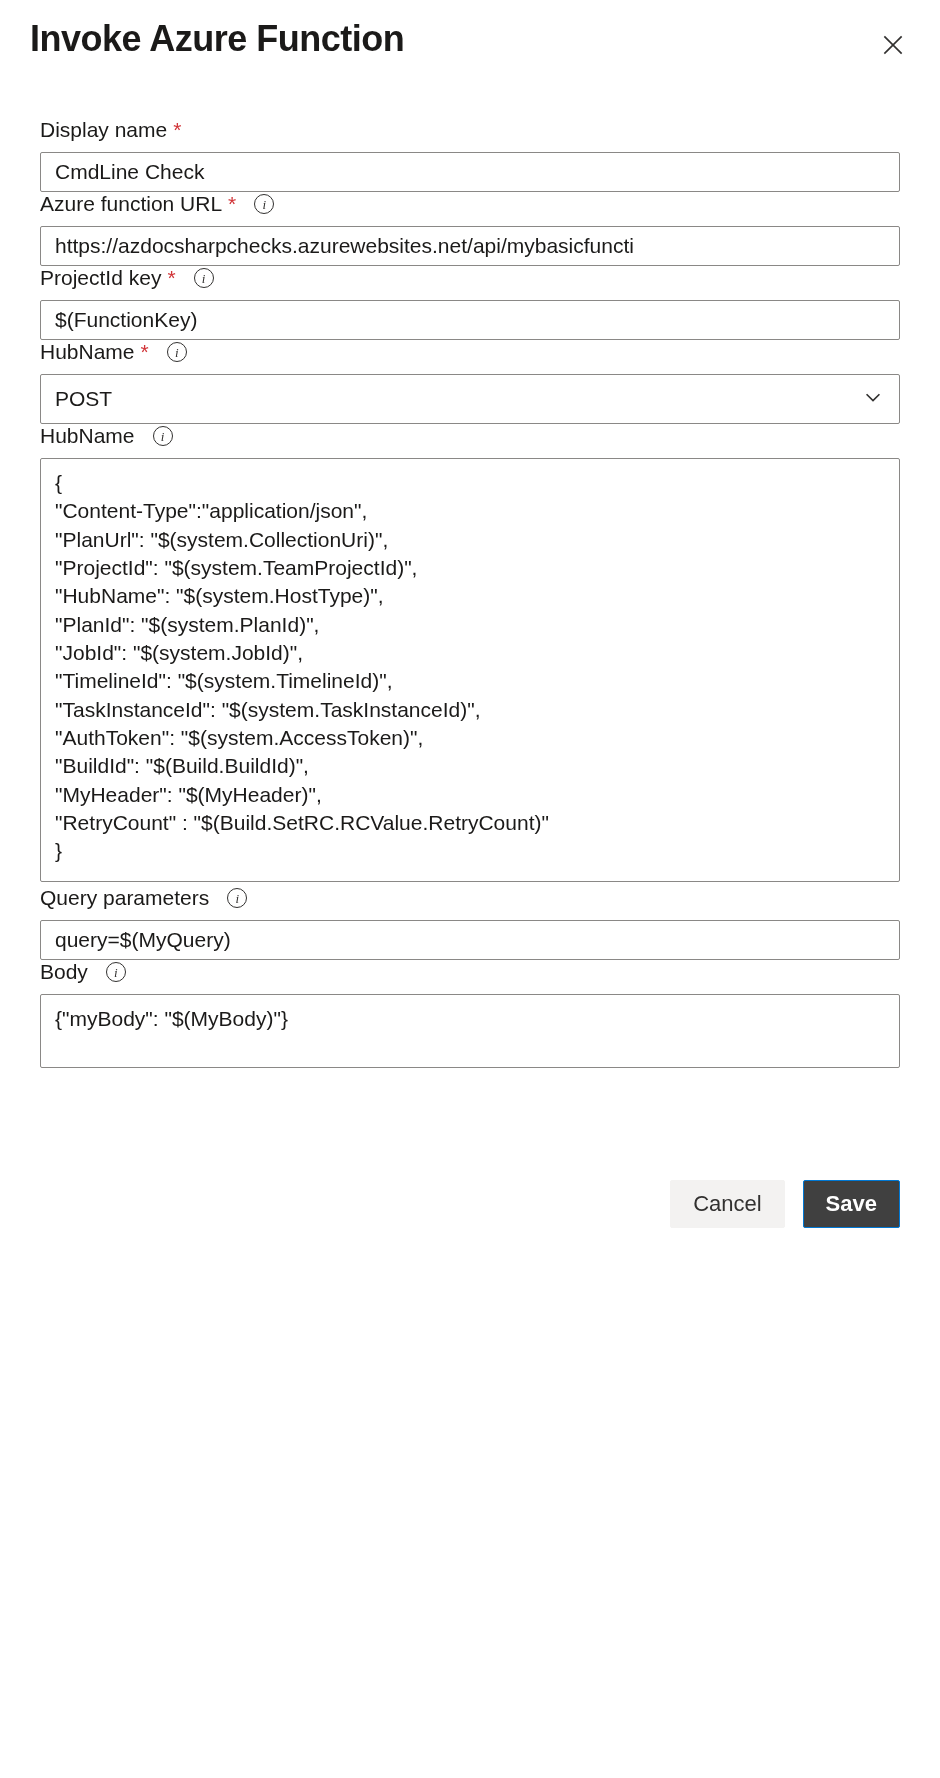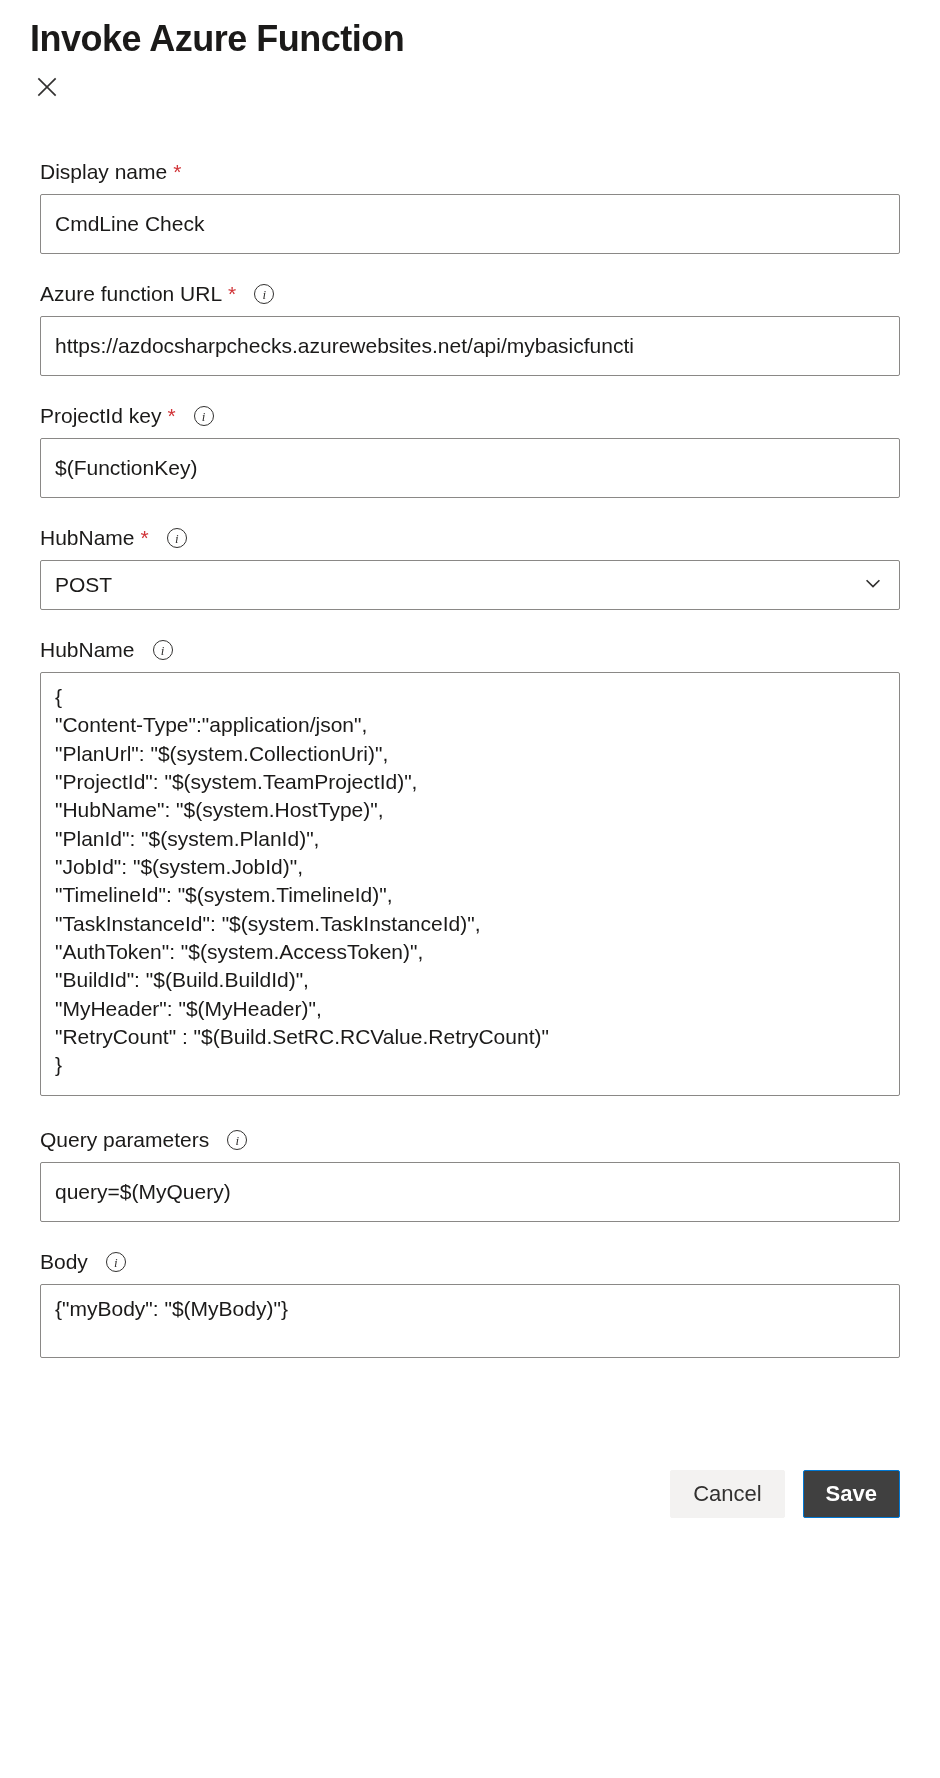--- a/index.html
+++ b/index.html
@@ -11,21 +11,20 @@
   }
   .panel {
     width: 940px;
     padding: 18px 30px 30px 30px;
   }
   .header {
     display: flex;
     justify-content: space-between;
     align-items: flex-start;
     margin-bottom: 56px;
-    flex-direction: column;
   }
   .title {
     font-size: 36px;
     font-weight: 700;
     margin: 0;
     letter-spacing: -0.5px;
   }
   .close-btn {
     background: transparent;
     border: none;
@@ -34,21 +33,21 @@
     cursor: pointer;
     color: #323130;
     display: flex;
     align-items: center;
     justify-content: center;
   }
   .close-btn svg { width: 26px; height: 26px; }
 
   .form { padding: 0 10px 0 10px; }
 
-  .field { margin-bottom: 28px; }
+  .field { }
   .label-row {
     display: flex;
     align-items: center;
     margin-bottom: 10px;
     font-size: 21px;
     color: #1b1a19;
   }
   .req {
     color: #d13438;
     margin-left: 6px;
@@ -74,21 +73,21 @@
     border: 1px solid #8a8886;
     border-radius: 2px;
     font-size: 21px;
     padding: 10px 14px;
     font-family: inherit;
     color: #1b1a19;
     background: #fff;
     outline: none;
     line-height: 1.3;
   }
-  .text-input { height: 60px; }
+  .text-input { height: 40px; }
 
   .select-wrap { position: relative; }
   .select-input {
     height: 50px;
     appearance: none;
     -webkit-appearance: none;
     padding-right: 24px;
     cursor: pointer;
   }
   .select-caret {

